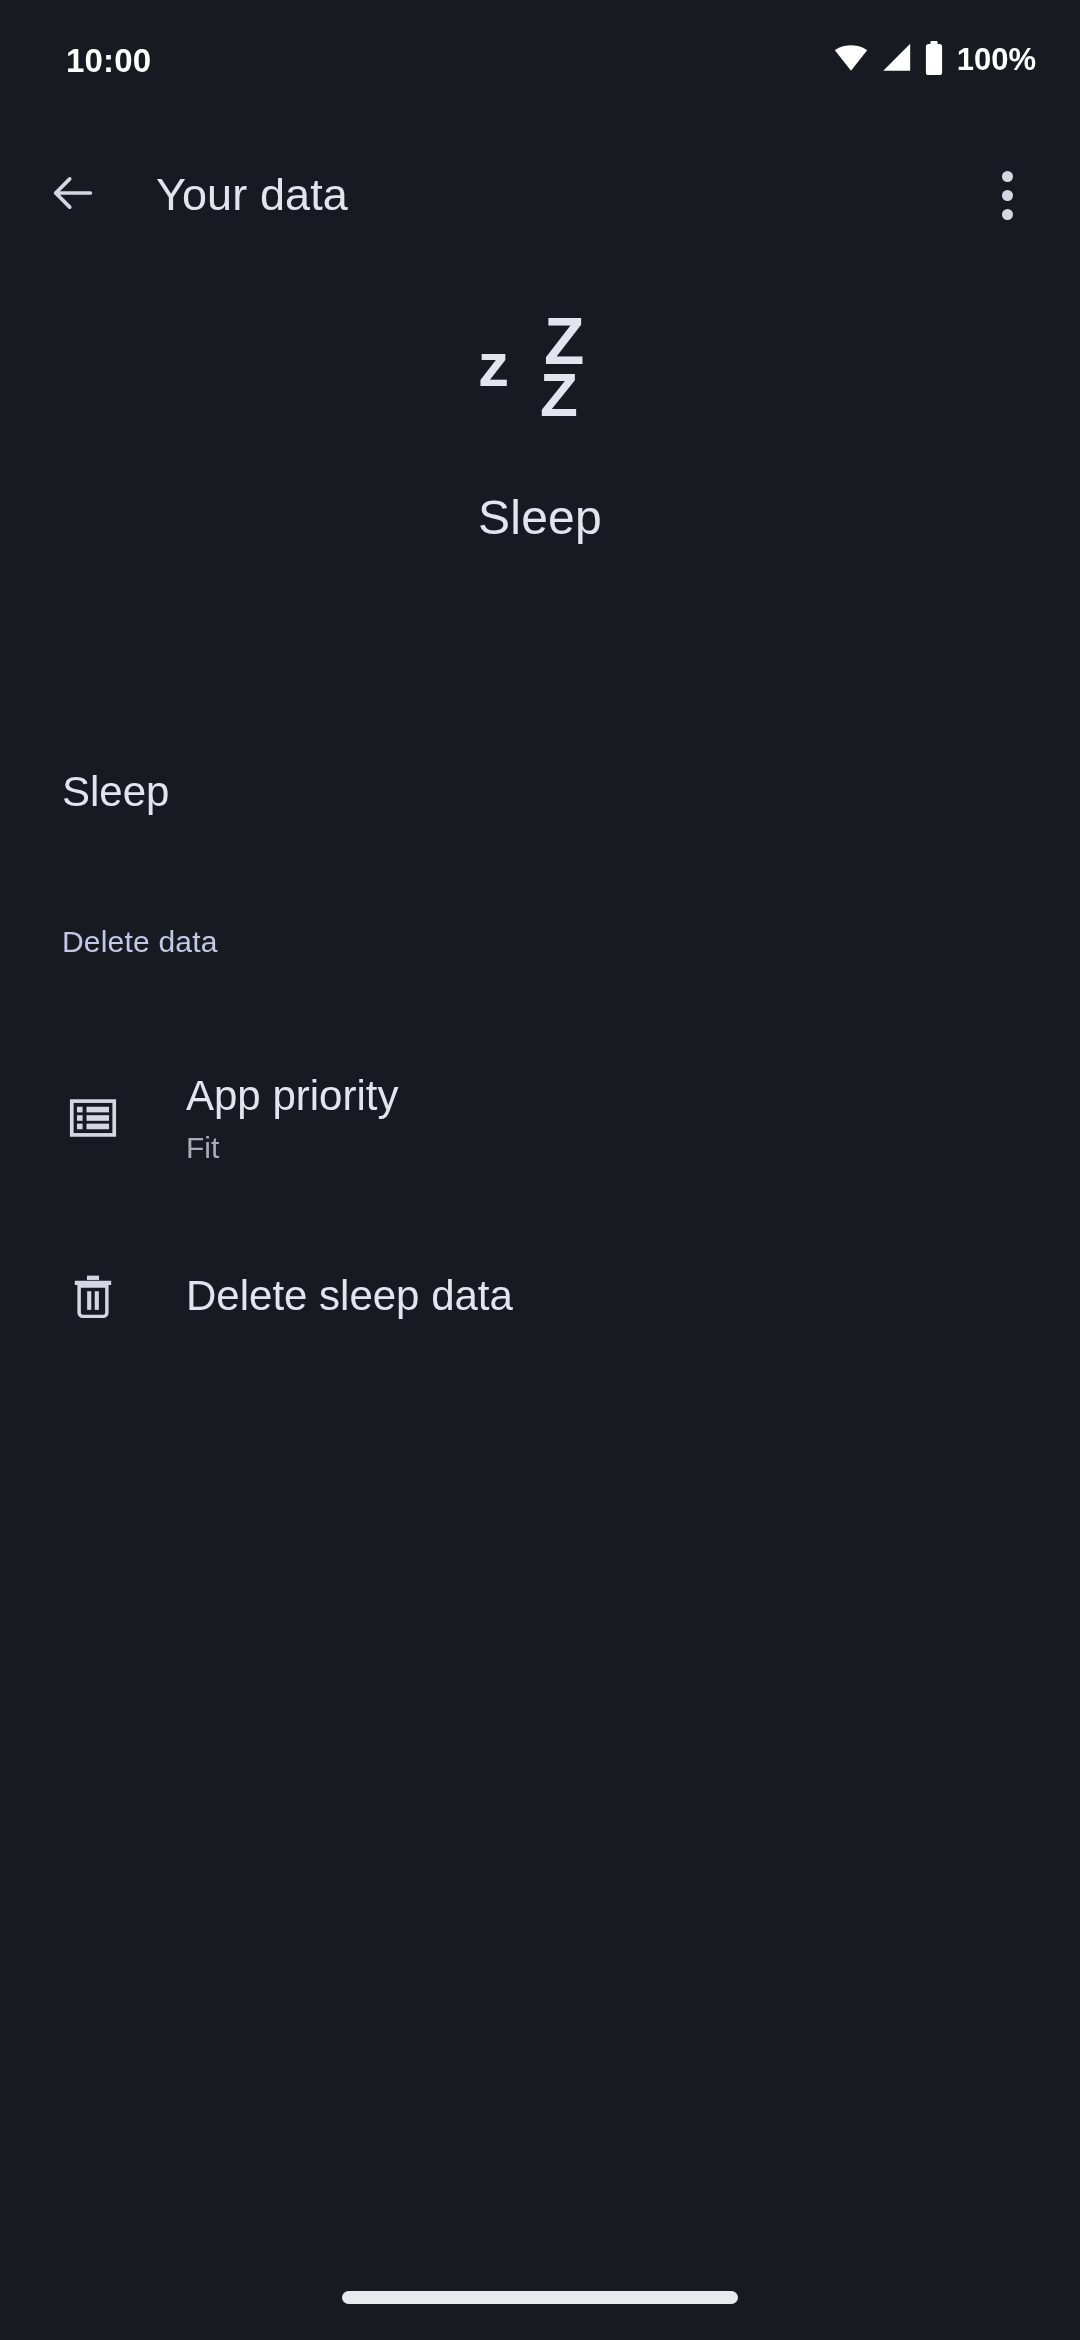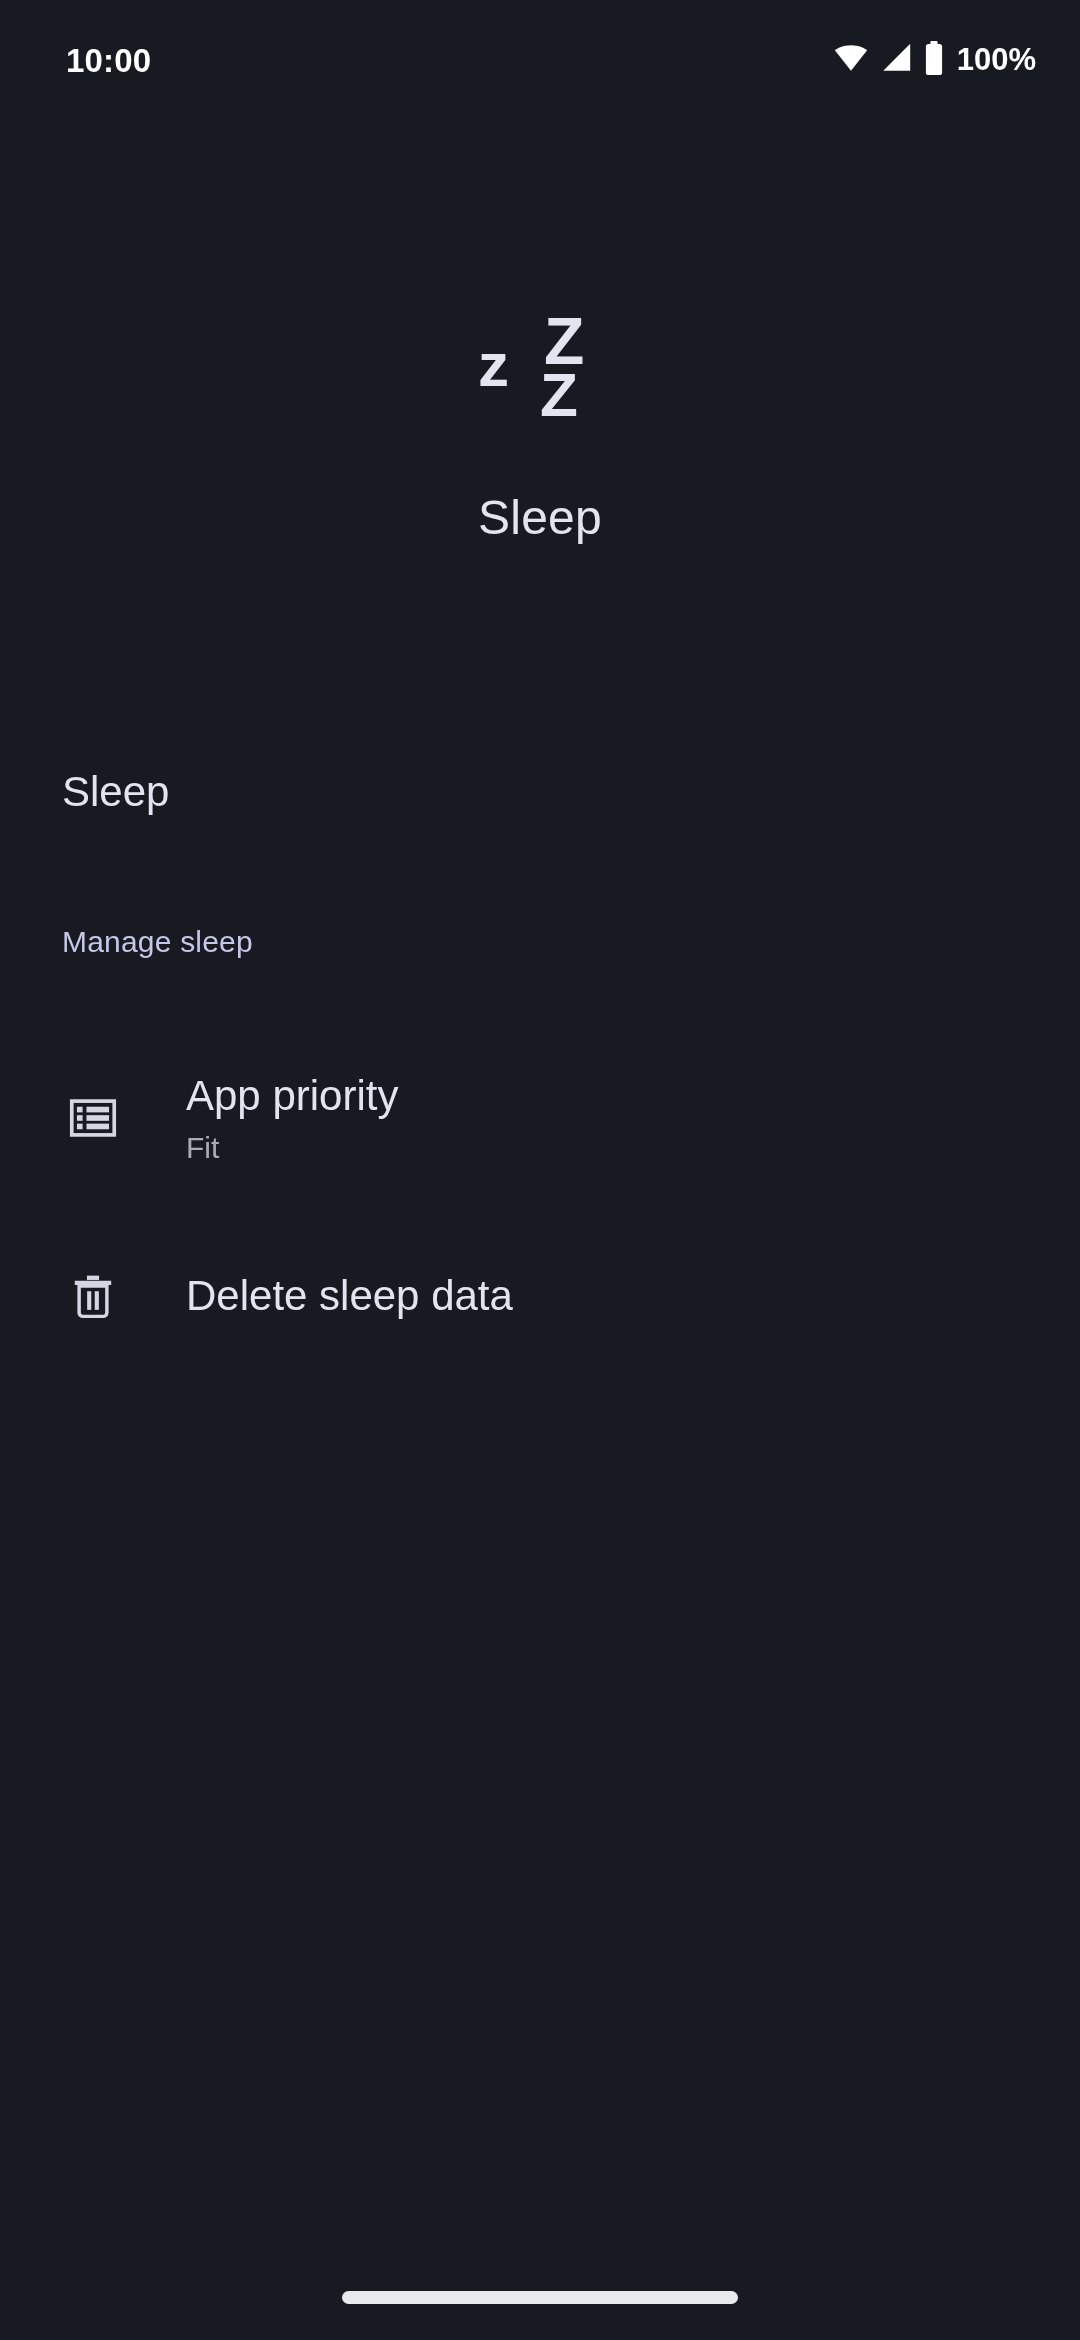--- a/index.html
+++ b/index.html
@@ -206,40 +206,60 @@
         <svg width="24" height="36" viewBox="0 0 14 24">
           <rect x="4.6" y="0.6" width="4.8" height="2.4" rx="0.7" fill="#FFFFFF"></rect>
           <rect x="1.6" y="2.6" width="10.8" height="20.8" rx="1.8" fill="#FFFFFF"></rect>
         </svg>
       </span>
 
       <span class="status-battery-text">100%</span>
     </div>
   </div>
 
+  <div class="app-bar">
+
+    <div class="back-btn">
+      <span>
+        <svg width="52" height="52" viewBox="0 0 24 24">
+          <path d="M20 12 H4 M10.5 5.5 L4 12 L10.5 18.5" fill="none" stroke="#D4D7E3" stroke-width="1.7" stroke-linecap="round" stroke-linejoin="round"></path>
+        </svg>
+      </span>
+    </div>
+
+    <div class="app-bar-title">Your data</div>
+
+    <div class="overflow-btn">
+      <span style="display:flex;flex-direction:column;gap:8px;align-items:center;">
+        <span class="dot"></span>
+        <span class="dot"></span>
+        <span class="dot"></span>
+      </span>
+    </div>
+  </div>
 
   <div class="hero">
     <div class="hero-icon">
       <svg width="160" height="140" viewBox="0 0 160 140">
 
         <text x="84" y="64" font-family="Liberation Sans, sans-serif" font-size="66" font-weight="bold" fill="#E2E4EF">Z</text>
 
         <text x="18" y="86" font-family="Liberation Sans, sans-serif" font-size="62" font-weight="bold" fill="#E2E4EF">z</text>
 
         <text x="80" y="116" font-family="Liberation Sans, sans-serif" font-size="62" font-weight="bold" fill="#E2E4EF">Z</text>
       </svg>
     </div>
     <div class="hero-title">Sleep</div>
   </div>
 
   <div class="section-item" style="top:748px;height:88px;">
     <span class="section-item-label">Sleep</span>
   </div>
 
-  <div class="section-header" style="top:925px;">Manage sleep</div>
+  <div class="section-header" style="top:925px;">Delete data</div>
 
   <div class="row" style="top:1042px;height:152px;">
     <div class="row-icon">
       <svg width="52" height="52" viewBox="0 0 24 24">
         <rect x="2.2" y="4.2" width="19.6" height="15.6" fill="none" stroke="#D4D7E3" stroke-width="1.7"></rect>
         <rect x="4.6" y="6.8" width="2.6" height="2.6" fill="#D4D7E3"></rect>
         <rect x="4.6" y="10.7" width="2.6" height="2.6" fill="#D4D7E3"></rect>
         <rect x="4.6" y="14.6" width="2.6" height="2.6" fill="#D4D7E3"></rect>
         <rect x="9.0" y="6.8" width="10.4" height="2.6" fill="#D4D7E3"></rect>
         <rect x="9.0" y="10.7" width="10.4" height="2.6" fill="#D4D7E3"></rect>

